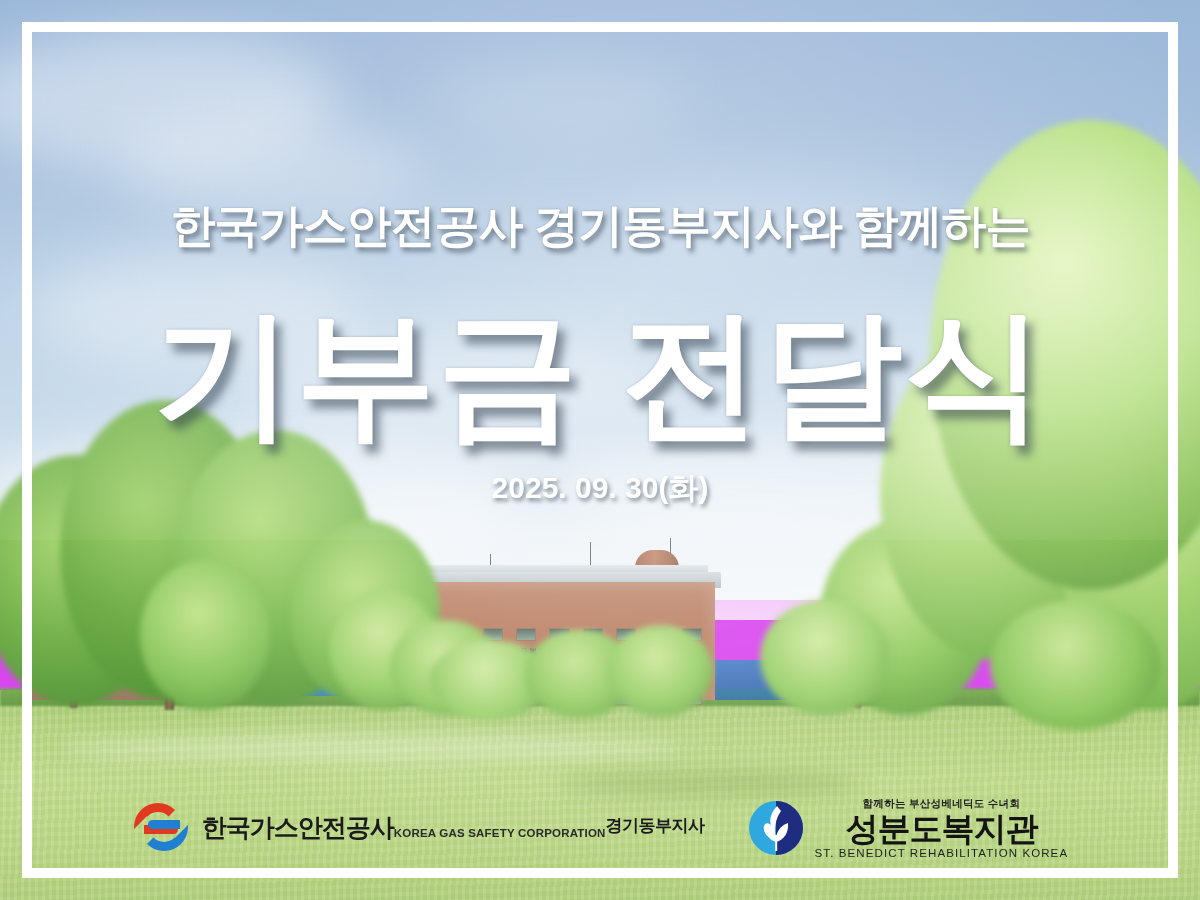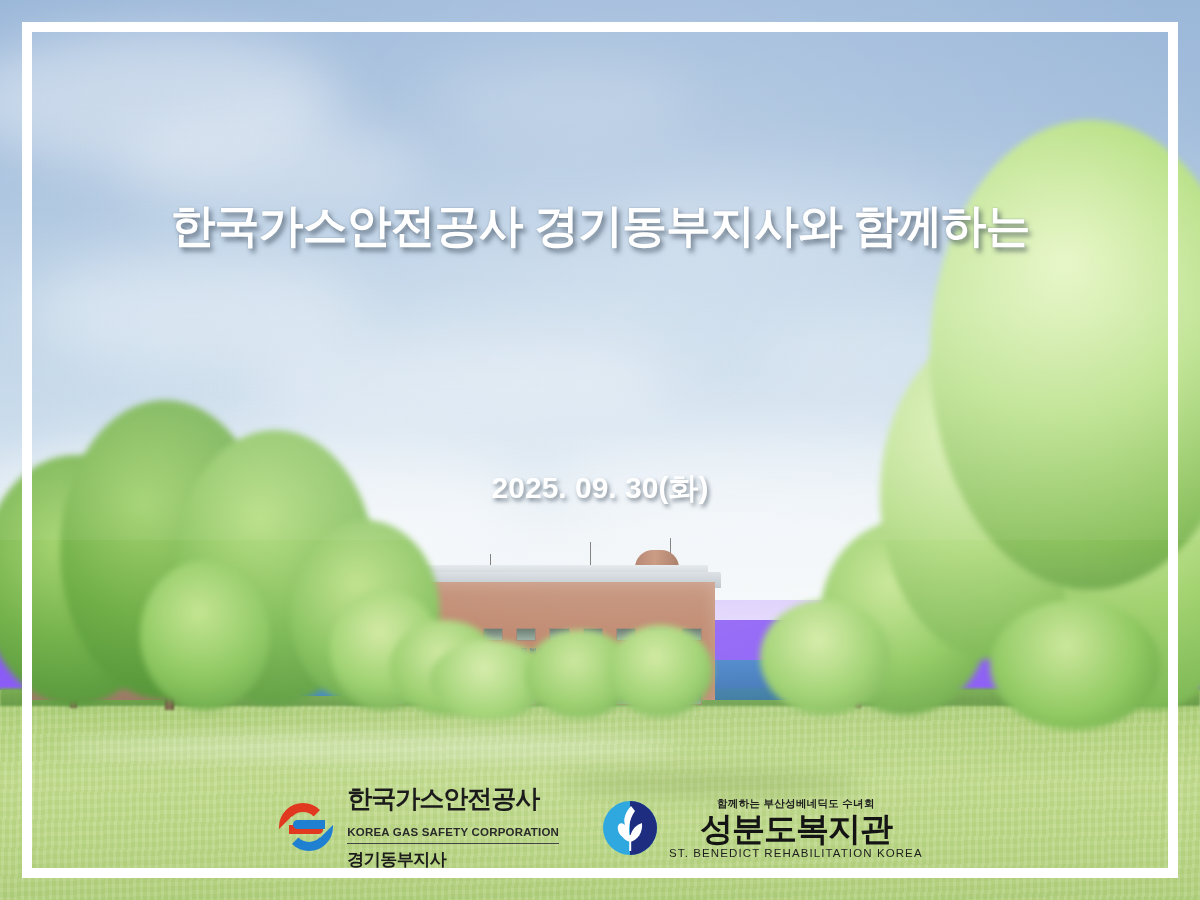--- a/index.html
+++ b/index.html
@@ -7,21 +7,21 @@
   html,body{
     width:1200px; height:900px; overflow:hidden;
     font-family:"Liberation Sans","DejaVu Sans",sans-serif;
     background:#000;
   }
 
   .poster{
     position:relative;
     width:1200px; height:900px;
     overflow:hidden;
-    background:#8b5cf6;
+    background:#d946ef;
   }
 
   
   .photo{ position:absolute; inset:0; overflow:hidden; }
 
   
   .sky{
     position:absolute; left:0; top:0; width:1200px; height:600px;
     background:
       linear-gradient(180deg,#9cb8d9 0%, #a6c0dd 28%, #b3cce3 52%, #c6d9ea 72%, #d8e5ef 88%, #dfe9ee 100%);
@@ -227,21 +227,21 @@
     border-radius:0 0 26px 26px;
   }
   .kgs-mark .bar-r{
     position:absolute; left:12px; top:26px; width:34px; height:9px;
     background:#e0391f; border-radius:0 5px 5px 0;
   }
   .kgs-mark .bar-b{
     position:absolute; left:16px; top:21px; width:32px; height:9px;
     background:#1f7fd0; border-radius:5px 0 0 5px;
   }
-  .kgs-text{ display:flex; flex-direction:column; }
+  .kgs-text{ display:flex; }
   .kgs-kr{ font-size:25px; font-weight:bold; color:#1b1b1b; letter-spacing:-1px; line-height:1.1; }
   .kgs-en{ font-size:11.5px; font-weight:bold; color:#2a2a2a; letter-spacing:.2px; margin-top:13px; }
   .kgs-rule{ height:1px; background:#444; margin:5px 0 4px 0; }
   .kgs-branch{ font-size:17px; font-weight:bold; color:#1b1b1b; letter-spacing:-.5px; }
 
   
   .sbc{ display:flex; align-items:center; gap:10px; }
   .sbc-mark{ position:relative; width:58px; height:58px; }
   .sbc-text{ display:flex; flex-direction:column; align-items:center; }
   .sbc-top{ font-size:10.5px; font-weight:bold; color:#1e1e1e; letter-spacing:.3px; }
@@ -360,20 +360,21 @@
     <div class="tree tr6"></div>
 
     <div class="washtop"></div>
     <div class="bloom"></div>
   </div>
 
   <div class="frame"></div>
 
   <div class="textwrap">
     <div class="headline">한국가스안전공사 경기동부지사와 함께하는</div>
+    <div class="maintitle">기부금 전달식</div>
     <div class="datetext">2025. 09. 30(화)</div>
   </div>
 
   <div class="logos">
 
     <div class="kgs">
       <div class="kgs-mark">
         <span class="topc"></span>
         <span class="botc"></span>
         <span class="bar-r"></span>

